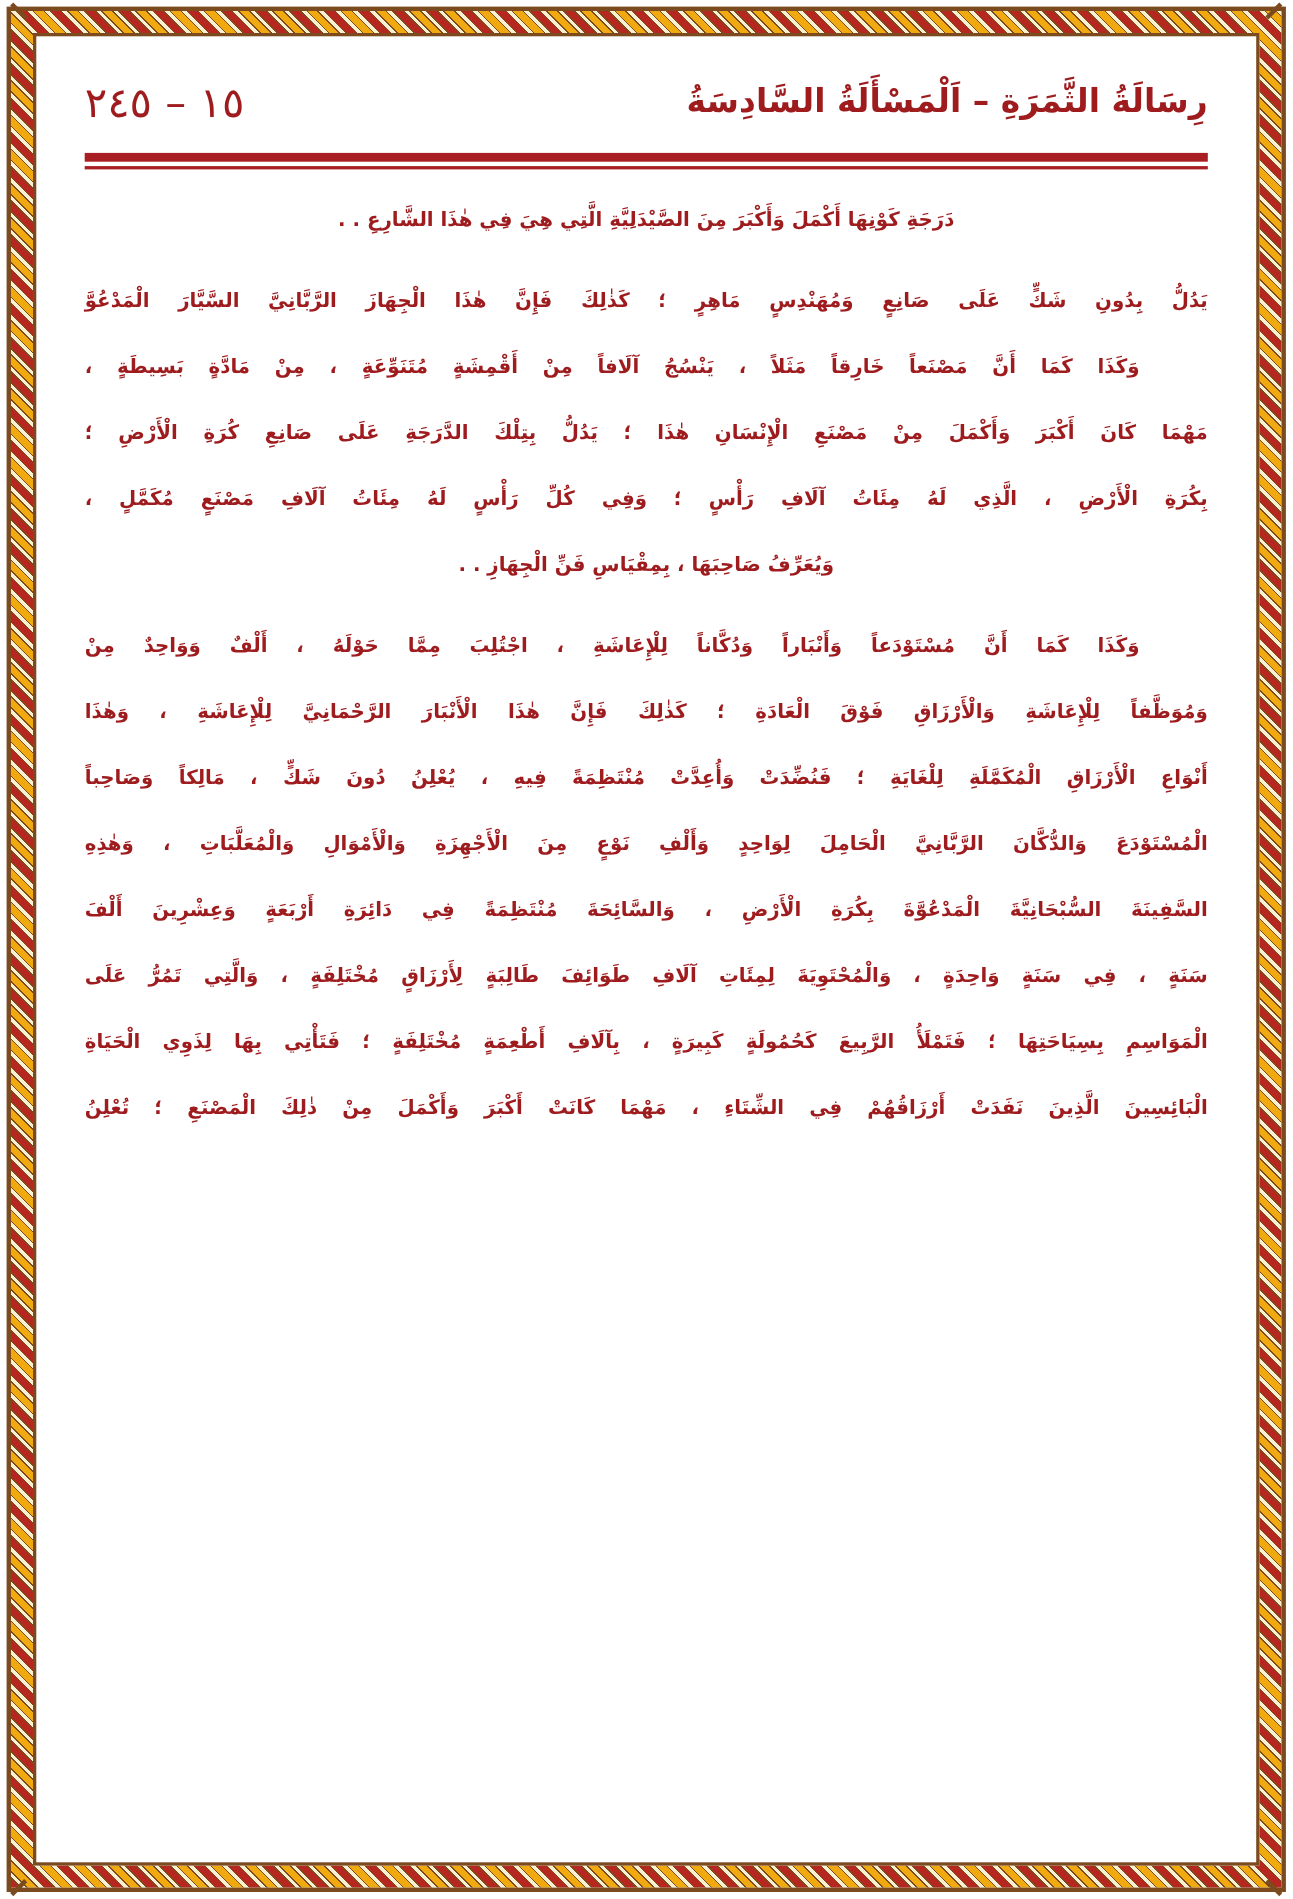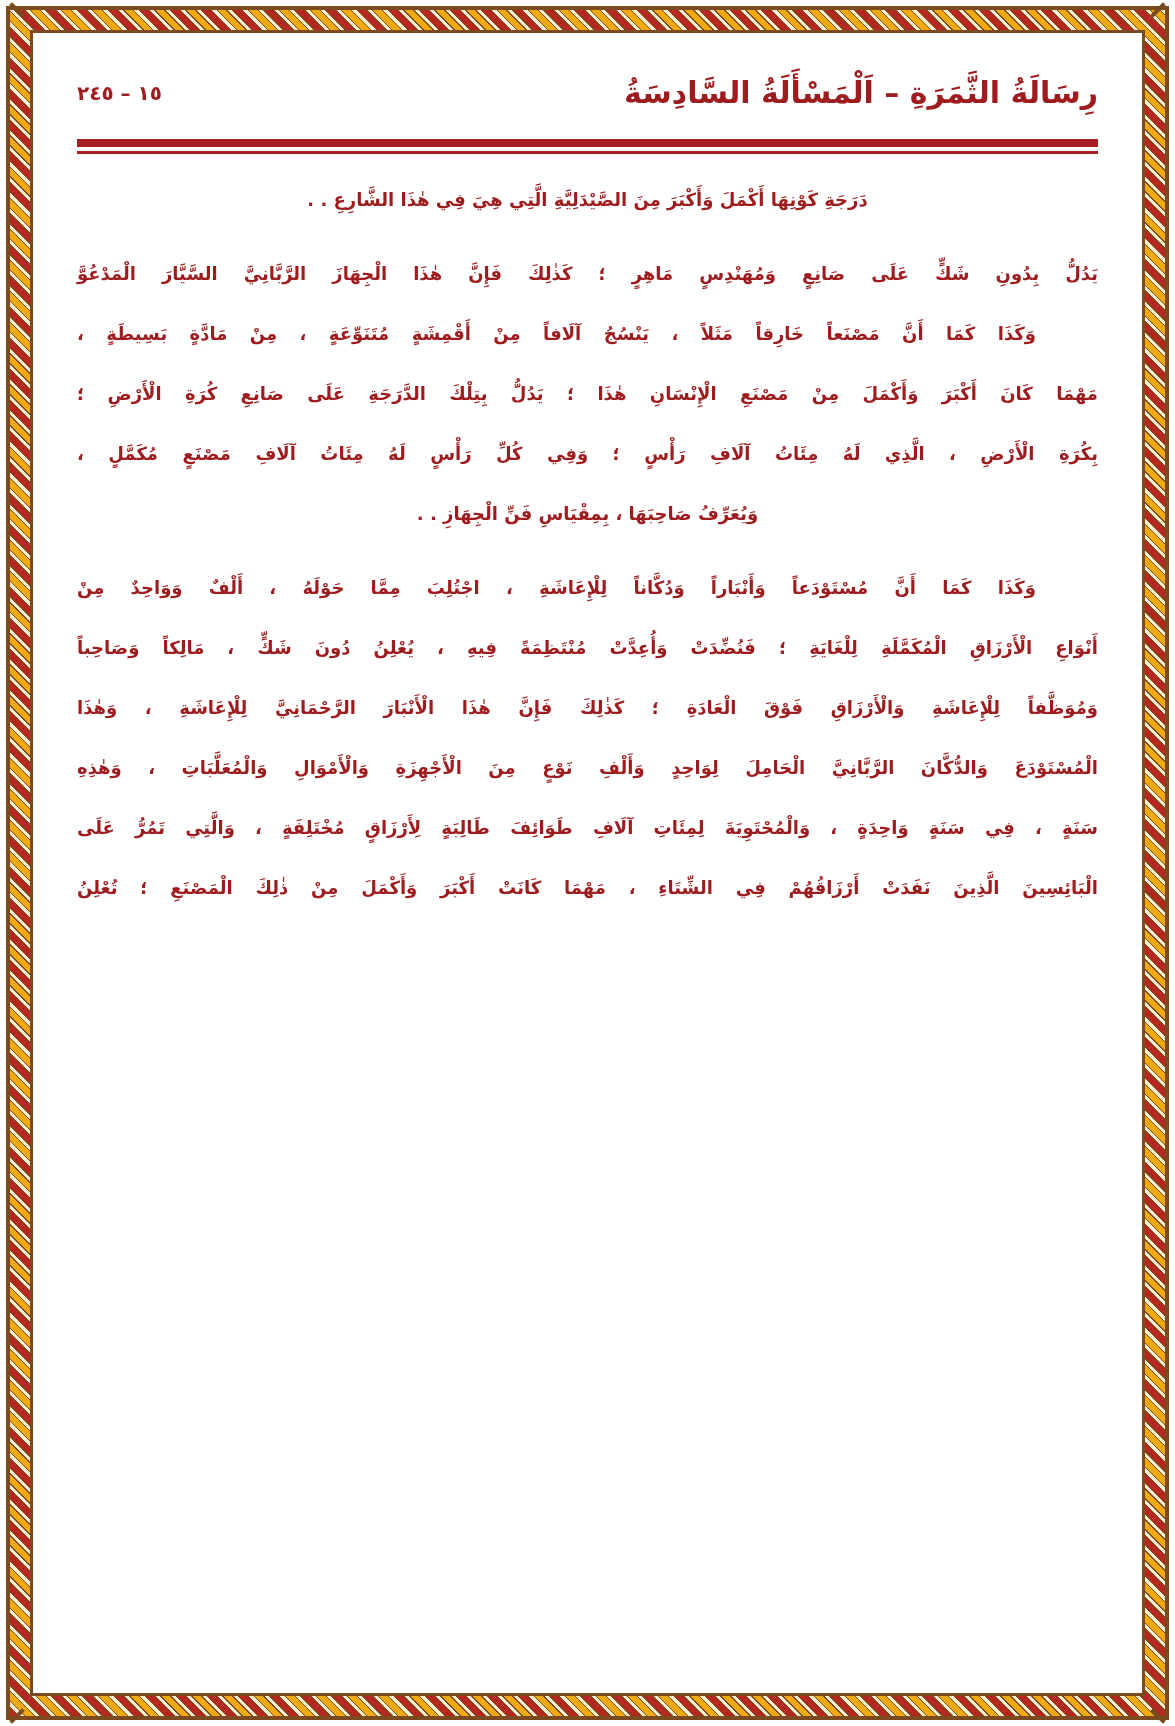--- a/index.html
+++ b/index.html
@@ -33,22 +33,22 @@
   .corner.bl{left:-2px;bottom:-2px;transform:rotate(-45deg);}
   .corner.br{right:-2px;bottom:-2px;transform:rotate(45deg);}
 
   .content{position:absolute;inset:30px;border:3px solid var(--border-brown);
     background:var(--page-bg);padding:28px 44px 0 44px;}
 
   
   .header{position:relative;height:72px;}
   .title{color:var(--text-red);font-weight:bold;font-size:30px;line-height:64px;
     }
-  .page-num{position:absolute;left:0;top:0;color:var(--text-red);font-weight:bold;
-    font-size:20px;line-height:64px;}
+  .page-num{position:absolute;left:0;top:0;color:var(--text-red);font-weight:normal;
+    font-size:38px;line-height:64px;}
   .rule-thick{height:8px;background:var(--rule-red);margin-top:6px;}
   .rule-thin{height:3px;background:var(--rule-red);margin-top:4px;}
 
   
   .text-body{margin-top:16px;}
   .paragraph{margin-top:14px;}
   .paragraph:first-child{margin-top:4px;}
   .line{color:var(--text-red);font-weight:bold;font-size:18px;line-height:60px;
     text-align:justify;text-align-last:justify;white-space:normal;}
   .line.center{text-align:center;text-align-last:center;}
@@ -80,22 +80,24 @@
         </div>
         <div class="paragraph">
           <div class="line">يَدُلُّ بِدُونِ شَكٍّ عَلَى صَانِعٍ وَمُهَنْدِسٍ مَاهِرٍ ؛ كَذٰلِكَ فَإِنَّ هٰذَا الْجِهَازَ الرَّبَّانِيَّ السَّيَّارَ الْمَدْعُوَّ</div>
           <div class="line indent">وَكَذَا كَمَا أَنَّ مَصْنَعاً خَارِقاً مَثَلاً ، يَنْسُجُ آلَافاً مِنْ أَقْمِشَةٍ مُتَنَوِّعَةٍ ، مِنْ مَادَّةٍ بَسِيطَةٍ ،</div>
           <div class="line">مَهْمَا كَانَ أَكْبَرَ وَأَكْمَلَ مِنْ مَصْنَعِ الْإِنْسَانِ هٰذَا ؛ يَدُلُّ بِتِلْكَ الدَّرَجَةِ عَلَى صَانِعِ كُرَةِ الْأَرْضِ ؛</div>
           <div class="line">بِكُرَةِ الْأَرْضِ ، الَّذِي لَهُ مِئَاتُ آلَافِ رَأْسٍ ؛ وَفِي كُلِّ رَأْسٍ لَهُ مِئَاتُ آلَافِ مَصْنَعٍ مُكَمَّلٍ ،</div>
           <div class="line center">وَيُعَرِّفُ صَاحِبَهَا ، بِمِقْيَاسِ فَنِّ الْجِهَازِ . .</div>
         </div>
         <div class="paragraph">
           <div class="line indent">وَكَذَا كَمَا أَنَّ مُسْتَوْدَعاً وَأَنْبَاراً وَدُكَّاناً لِلْإِعَاشَةِ ، اجْتُلِبَ مِمَّا حَوْلَهُ ، أَلْفٌ وَوَاحِدٌ مِنْ</div>
+          <div class="line">وَمُوَظَّفاً لِلْإِعَاشَةِ وَالْأَرْزَاقِ فَوْقَ الْعَادَةِ ؛ كَذٰلِكَ فَإِنَّ هٰذَا الْأَنْبَارَ الرَّحْمَانِيَّ لِلْإِعَاشَةِ ، وَهٰذَا</div>
           <div class="line">أَنْوَاعِ الْأَرْزَاقِ الْمُكَمَّلَةِ لِلْغَايَةِ ؛ فَنُضِّدَتْ وَأُعِدَّتْ مُنْتَظِمَةً فِيهِ ، يُعْلِنُ دُونَ شَكٍّ ، مَالِكاً وَصَاحِباً</div>
-          <div class="line">وَمُوَظَّفاً لِلْإِعَاشَةِ وَالْأَرْزَاقِ فَوْقَ الْعَادَةِ ؛ كَذٰلِكَ فَإِنَّ هٰذَا الْأَنْبَارَ الرَّحْمَانِيَّ لِلْإِعَاشَةِ ، وَهٰذَا</div>
           <div class="line">الْمُسْتَوْدَعَ وَالدُّكَّانَ الرَّبَّانِيَّ الْحَامِلَ لِوَاحِدٍ وَأَلْفِ نَوْعٍ مِنَ الْأَجْهِزَةِ وَالْأَمْوَالِ وَالْمُعَلَّبَاتِ ، وَهٰذِهِ</div>
+          <div class="line">السَّفِينَةَ السُّبْحَانِيَّةَ الْمَدْعُوَّةَ بِكُرَةِ الْأَرْضِ ، وَالسَّائِحَةَ مُنْتَظِمَةً فِي دَائِرَةِ أَرْبَعَةٍ وَعِشْرِينَ أَلْفَ</div>
           <div class="line">سَنَةٍ ، فِي سَنَةٍ وَاحِدَةٍ ، وَالْمُحْتَوِيَةَ لِمِئَاتِ آلَافِ طَوَائِفَ طَالِبَةٍ لِأَرْزَاقٍ مُخْتَلِفَةٍ ، وَالَّتِي تَمُرُّ عَلَى</div>
+          <div class="line">الْمَوَاسِمِ بِسِيَاحَتِهَا ؛ فَتَمْلَأُ الرَّبِيعَ كَحُمُولَةٍ كَبِيرَةٍ ، بِآلَافِ أَطْعِمَةٍ مُخْتَلِفَةٍ ؛ فَتَأْتِي بِهَا لِذَوِي الْحَيَاةِ</div>
           <div class="line">الْبَائِسِينَ الَّذِينَ نَفَدَتْ أَرْزَاقُهُمْ فِي الشِّتَاءِ ، مَهْمَا كَانَتْ أَكْبَرَ وَأَكْمَلَ مِنْ ذٰلِكَ الْمَصْنَعِ ؛ تُعْلِنُ</div>
         </div>
       </div>
   </div>
 
 </div>
 
 </body></html>

